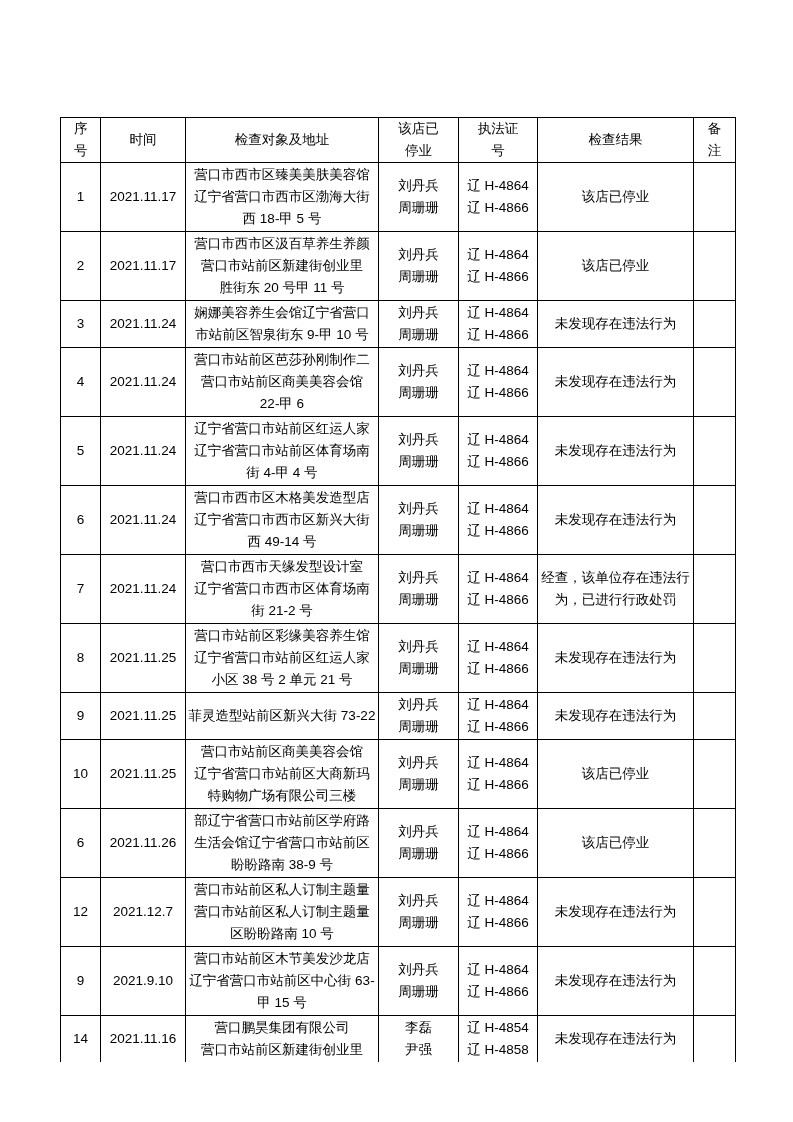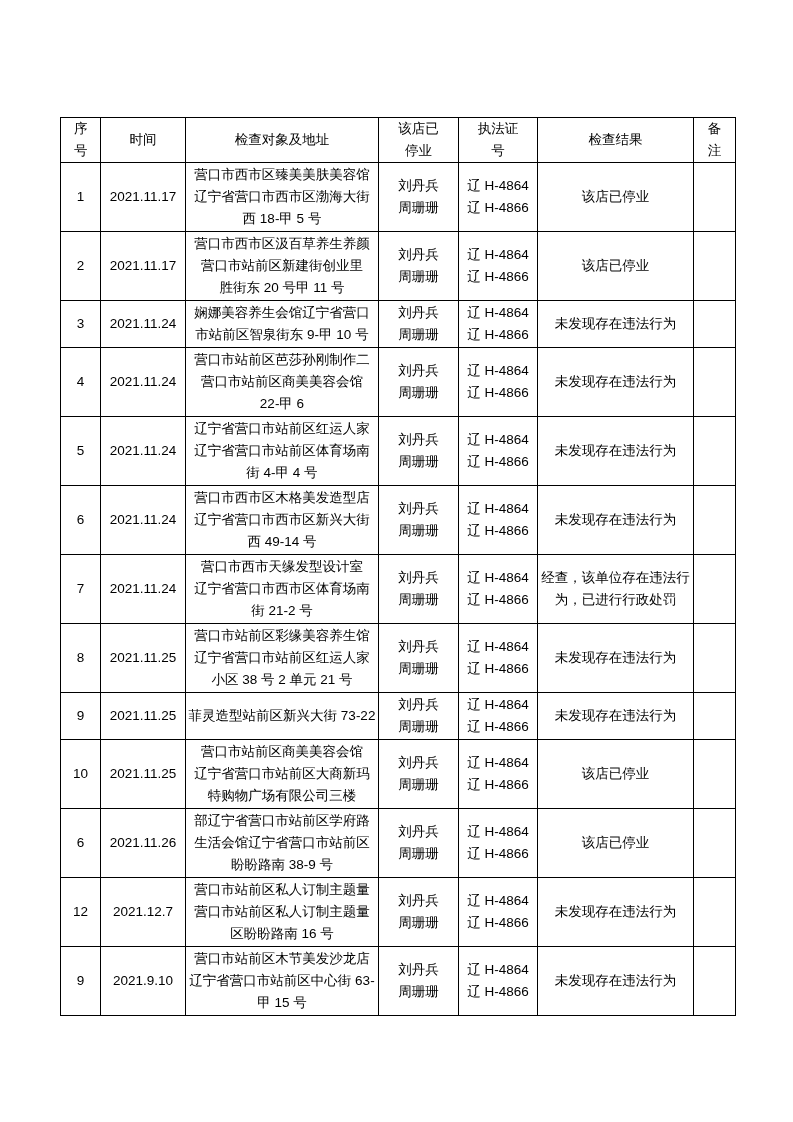--- a/index.html
+++ b/index.html
@@ -282,21 +282,21 @@
           </td>
           <td class="cell-result">该店已停业</td>
           <td class="cell-remark"></td>
         </tr>
         <tr>
           <td class="cell-no">12</td>
           <td class="cell-date">2021.12.7</td>
           <td class="cell-target">
             <div class="line">营口市站前区私人订制主题量</div>
             <div class="line">营口市站前区私人订制主题量</div>
-            <div class="line">区盼盼路南 16 号</div>
+            <div class="line">区盼盼路南 10 号</div>
           </td>
           <td class="cell-inspectors">
             <div class="line">刘丹兵</div>
             <div class="line">周珊珊</div>
           </td>
           <td class="cell-certs">
             <div class="line">辽 H-4864</div>
             <div class="line">辽 H-4866</div>
           </td>
           <td class="cell-result">未发现存在违法行为</td>
@@ -310,19 +310,37 @@
             <div class="line">辽宁省营口市站前区中心街 63-</div>
             <div class="line">甲 15 号</div>
           </td>
           <td class="cell-inspectors">
             <div class="line">刘丹兵</div>
             <div class="line">周珊珊</div>
           </td>
           <td class="cell-certs">
             <div class="line">辽 H-4864</div>
             <div class="line">辽 H-4866</div>
+          </td>
+          <td class="cell-result">未发现存在违法行为</td>
+          <td class="cell-remark"></td>
+        </tr>
+        <tr class="cut">
+          <td class="cell-no">14</td>
+          <td class="cell-date">2021.11.16</td>
+          <td class="cell-target">
+            <div class="line">营口鹏昊集团有限公司</div>
+            <div class="line">营口市站前区新建街创业里</div>
+          </td>
+          <td class="cell-inspectors">
+            <div class="line">李磊</div>
+            <div class="line">尹强</div>
+          </td>
+          <td class="cell-certs">
+            <div class="line">辽 H-4854</div>
+            <div class="line">辽 H-4858</div>
           </td>
           <td class="cell-result">未发现存在违法行为</td>
           <td class="cell-remark"></td>
         </tr>
       </tbody>
   </table>
 </div>
 
 </body></html>

